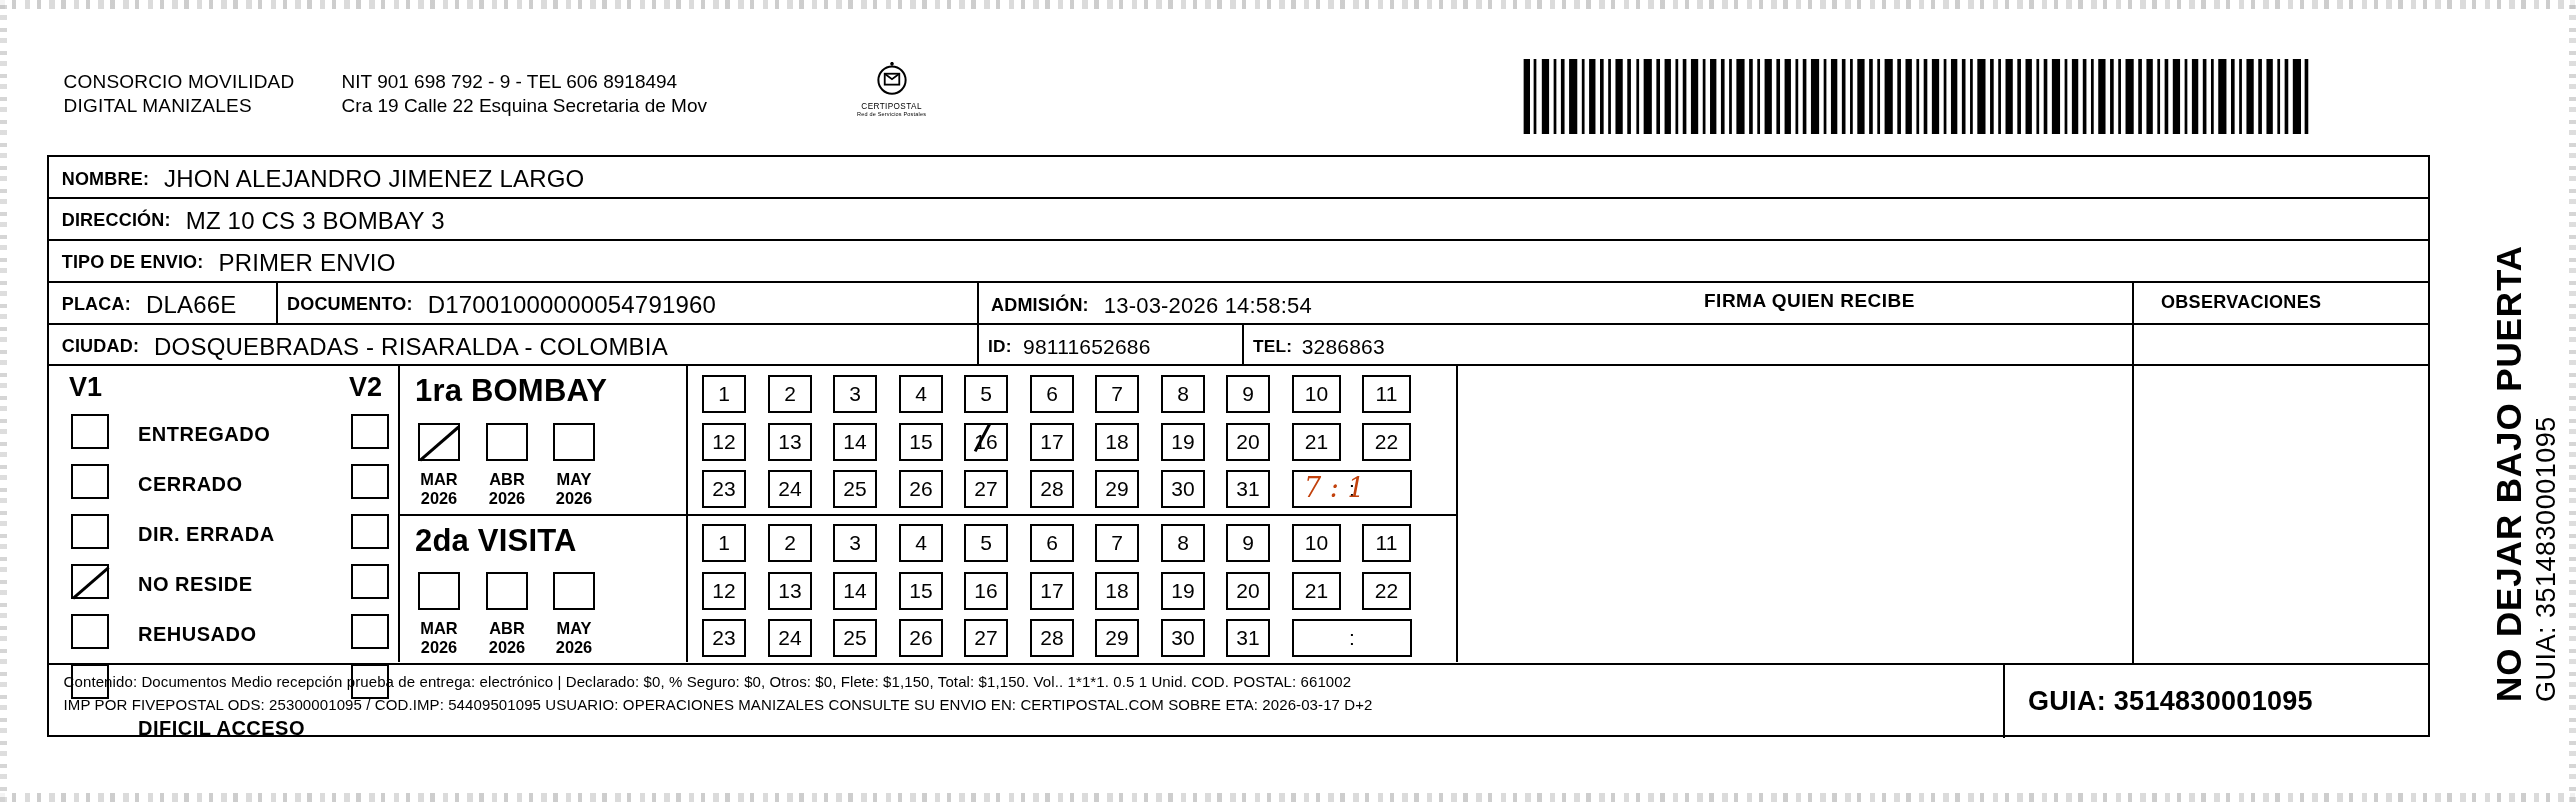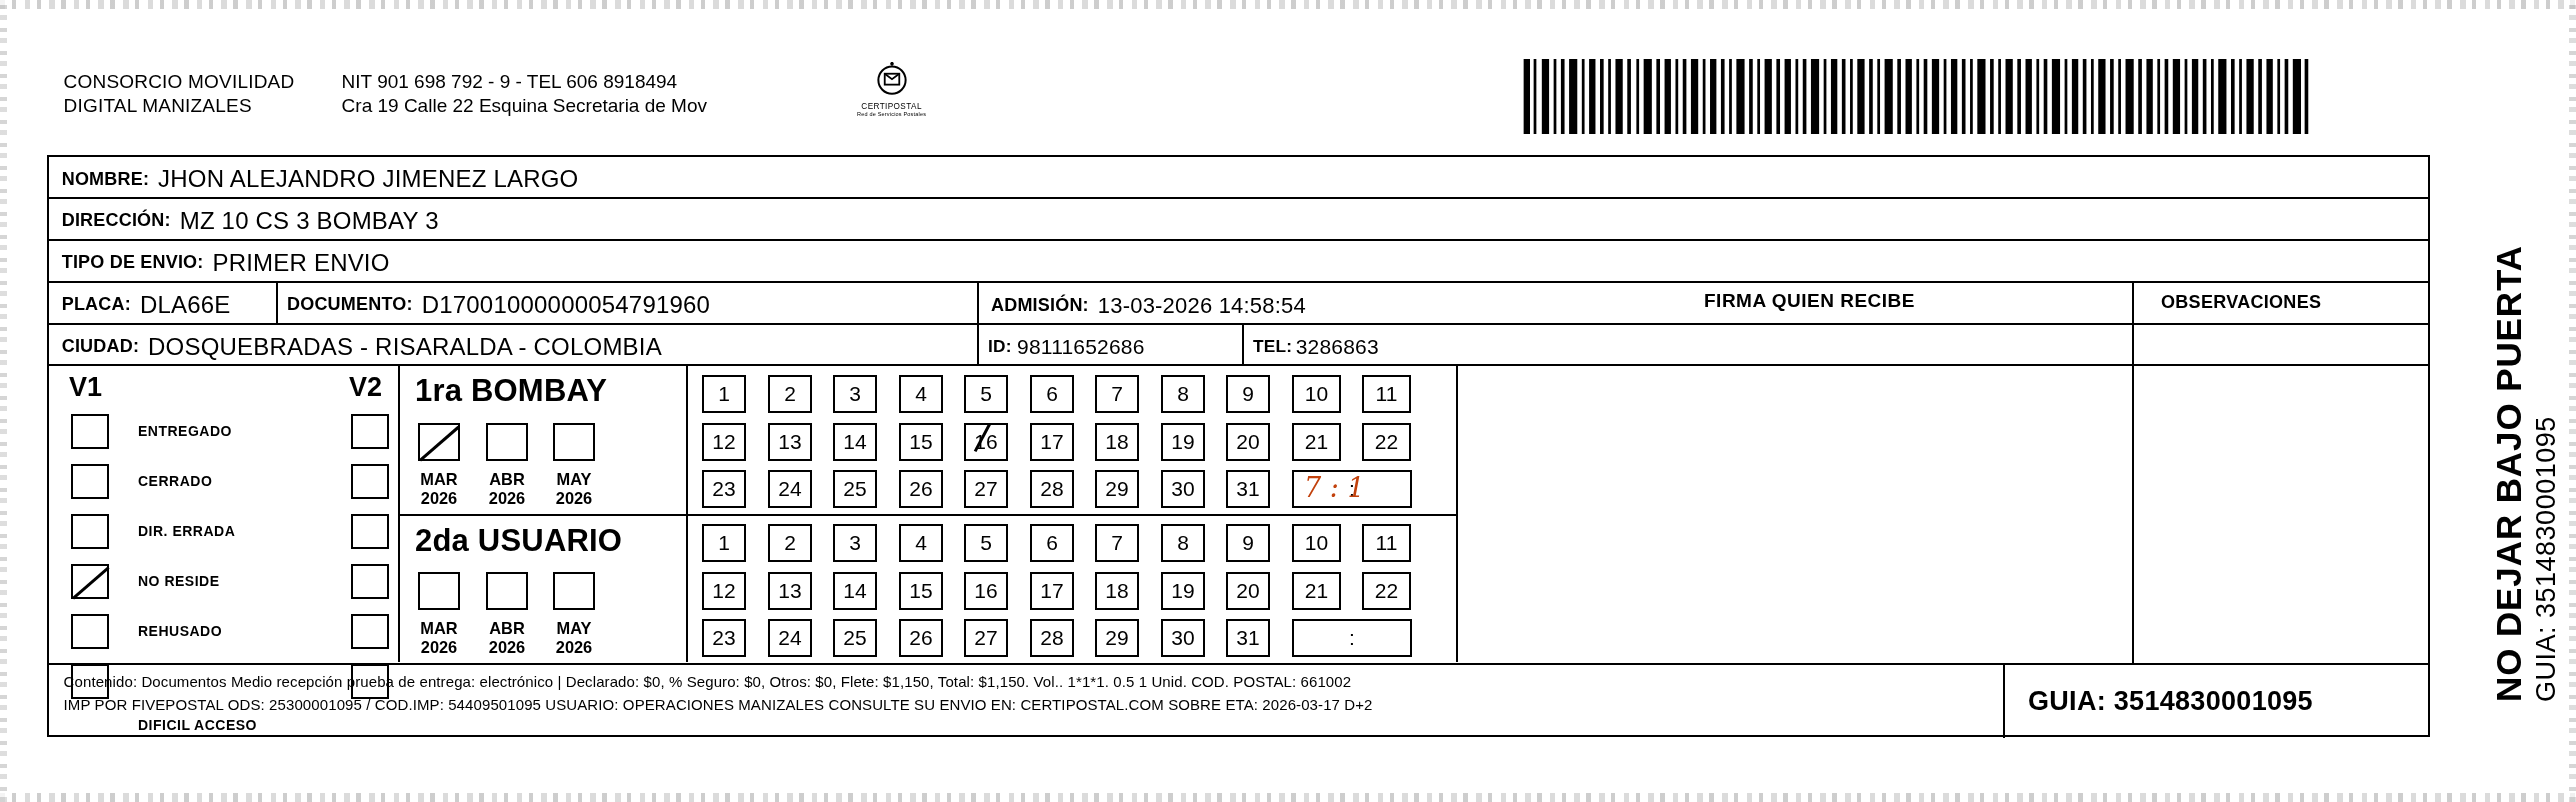--- a/index.html
+++ b/index.html
@@ -140,21 +140,21 @@
     letter-spacing: 0.2px;
   }
   .cell-value {
     font-size: 24px;
     letter-spacing: 0.2px;
   }
   .r {
     position: absolute;
     display: flex;
     align-items: center;
-    gap: 9px;
+    gap: 15px;
     white-space: nowrap;
   }
 
   
   .checkbox {
     box-sizing: border-box;
     border: 2.7px solid #000;
     background: #fff;
   }
   .numbox {
@@ -168,21 +168,21 @@
     justify-content: center;
     font-family: "Liberation Sans", sans-serif;
   }
   .v-head {
     position: absolute;
     font-size: 27px;
     font-weight: bold;
   }
   .status-label {
     position: absolute;
-    font-size: 14px;
+    font-size: 20px;
     font-weight: bold;
     letter-spacing: 0.5px;
   }
   .visit-title {
     position: absolute;
     font-size: 31px;
     font-weight: bold;
     letter-spacing: 0.2px;
   }
   .month-label {
@@ -522,21 +522,21 @@
       <div class="numbox" style="left:784px; top:313px; width:44px; height:38px;">25</div>
       <div class="numbox" style="left:850px; top:313px; width:44px; height:38px;">26</div>
       <div class="numbox" style="left:915px; top:313px; width:44px; height:38px;">27</div>
       <div class="numbox" style="left:981px; top:313px; width:44px; height:38px;">28</div>
       <div class="numbox" style="left:1046px; top:313px; width:44px; height:38px;">29</div>
       <div class="numbox" style="left:1112px; top:313px; width:44px; height:38px;">30</div>
       <div class="numbox" style="left:1177px; top:313px; width:44px; height:38px;">31</div>
       <div class="numbox" style="left:1243px; top:313px; width:120px; height:38px; justify-content:center;">:</div>
       <div class="hand" style="left:1255px; top:315px; font-size:27px;">7 : 1</div>
 
-      <div class="visit-title" style="left:366px; top:366px;">2da USUARIO</div>
+      <div class="visit-title" style="left:366px; top:366px;">2da VISITA</div>
       <div class="checkbox" style="position:absolute; left:369px; top:415px; width:42px; height:38px;"></div>
       <div class="checkbox" style="position:absolute; left:437px; top:415px; width:42px; height:38px;"></div>
       <div class="checkbox" style="position:absolute; left:504px; top:415px; width:42px; height:38px;"></div>
       <div class="month-label" style="left:358px; top:462px;">
         <span>MAR</span><br>
         <span>2026</span>
       </div>
       <div class="month-label" style="left:426px; top:462px;">
         <span>ABR</span><br>
         <span>2026</span>

